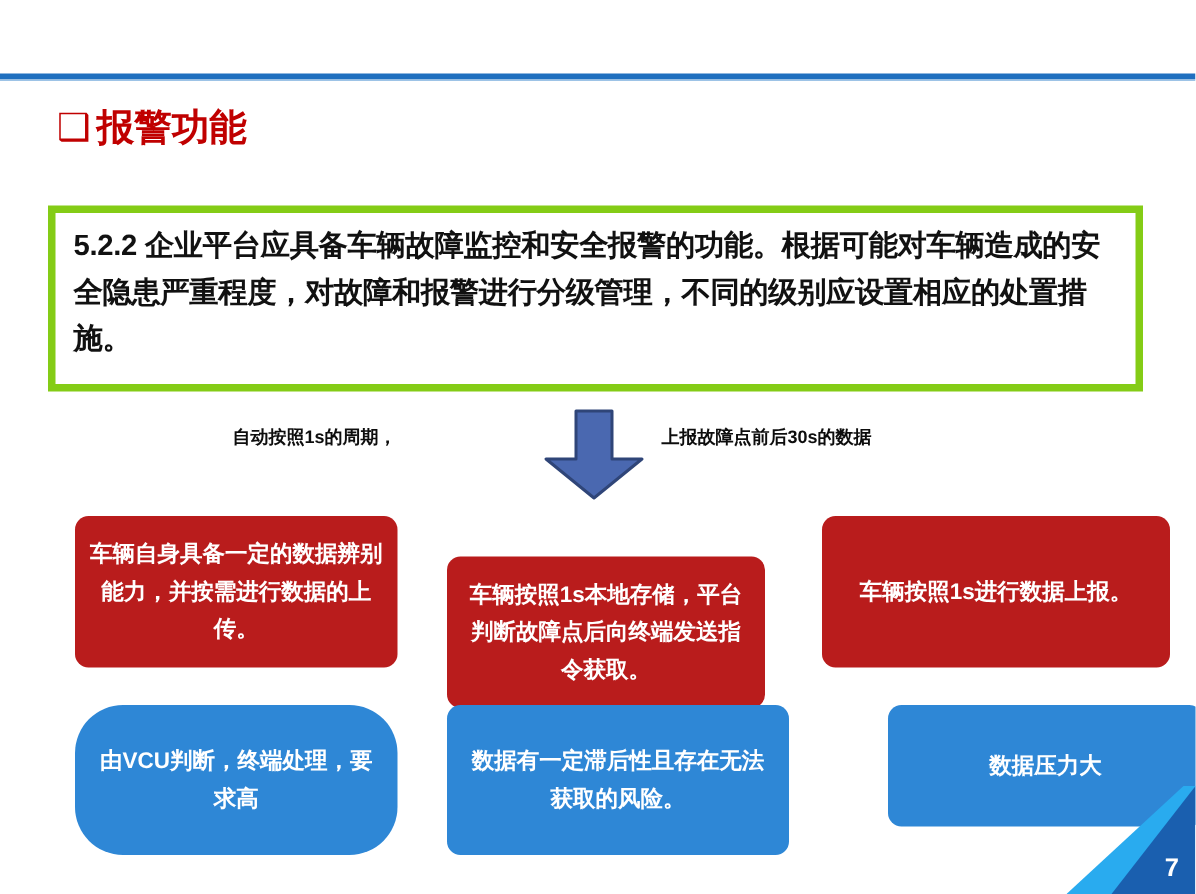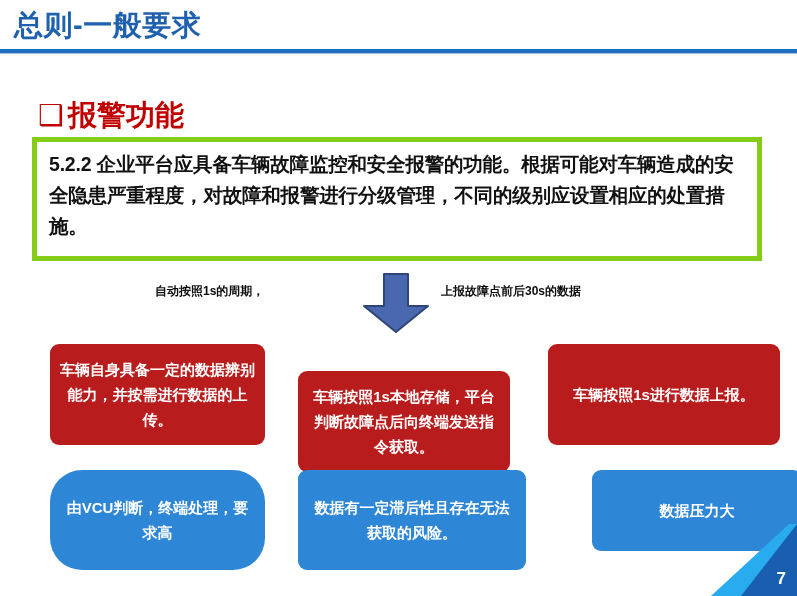--- a/index.html
+++ b/index.html
@@ -47,22 +47,22 @@
     top: 53px;
     width: 797px;
     height: 1px;
     background: #9dc3e6;
   }
 
   
   .section-heading {
     position: absolute;
     left: 38px;
-    top: 96px;
-    font-size: 29px;
+    top: 68px;
+    font-size: 25px;
     font-weight: bold;
     color: #C00000;
     white-space: nowrap;
   }
   .section-heading .bullet-square {
     display: inline-block;
     margin-right: 4px;
   }
 
   
@@ -147,21 +147,20 @@
     font-size: 17px;
     font-weight: bold;
     color: #ffffff;
     z-index: 3;
   }
 </style>
 </head>
 <body>
 
 <div class="slide-header">
-  <div class="slide-title">总则-一般要求</div>
   <div class="header-rule"></div>
   <div class="header-rule-thin"></div>
 </div>
 
 <div class="section-heading">
   <span class="bullet-square">❑</span><span>报警功能</span>
 </div>
 
 <div class="standard-box">
   <div class="standard-box-text">5.2.2 企业平台应具备车辆故障监控和安全报警的功能。根据可能对车辆造成的安全隐患严重程度，对故障和报警进行分级管理，不同的级别应设置相应的处置措施。</div>

